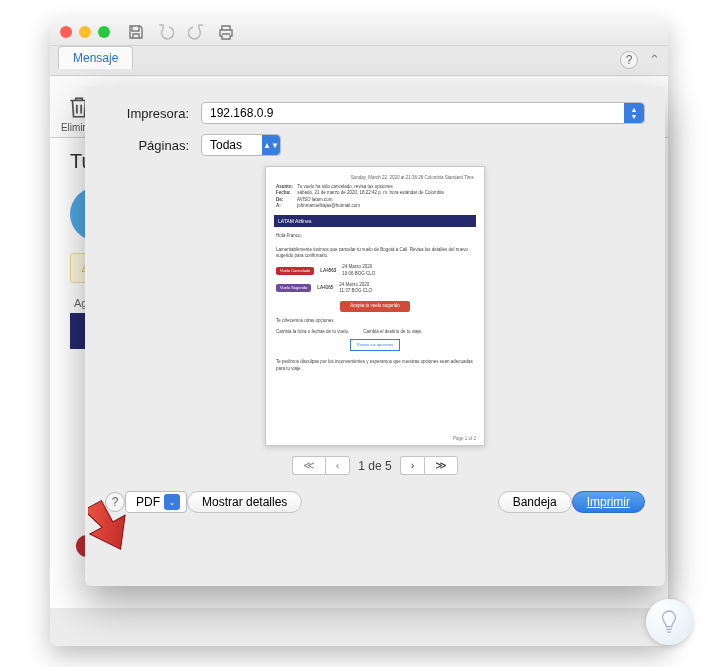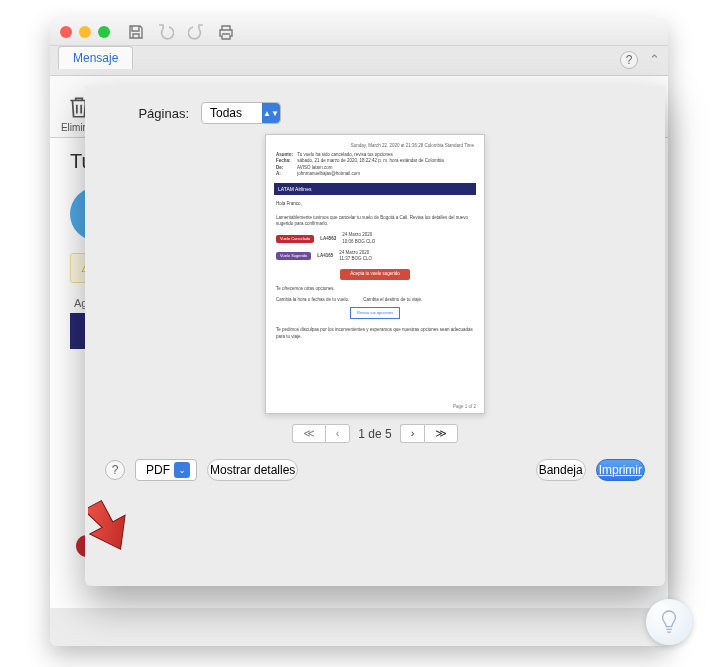--- a/index.html
+++ b/index.html
@@ -62,25 +62,25 @@
 .bgr{background:#c12a2f;} .bgp{background:#6c4a9e;}
 .pv-btn{ display:block; margin:6px auto; width:70px; text-align:center; color:#fff; padding:2px 0; font-size:4.5px; border-radius:2px;}
 .pv-obtn{ border:1px solid #3a7de0; color:#3a7de0; padding:2px 6px; font-size:4px; display:inline-block; margin-top:4px;}
 .pv-foot{ position:absolute; bottom:4px; right:8px; font-size:4.5px; color:#777;}
 
 .pager { display:flex; justify-content:center; align-items:center; gap:8px; font-size:12px; color:#444;}
 .pg-btn { border:1px solid #c4c4c4; background:#fff; border-radius:3px; padding:1px 10px; font-size:11px; color:#888; line-height:15px;}
 .pg-grp { display:flex;}
 .pg-grp .pg-btn:first-child{border-radius:3px 0 0 3px; border-right:none;} .pg-grp .pg-btn:last-child{border-radius:0 3px 3px 0;}
 
-.dlg-foot { display:flex; align-items:center; gap:10px; margin-top:16px;}
+.dlg-foot { display:flex; align-items:center; margin-top:16px;}
 .q-btn{ width:20px; height:20px; border:1px solid #bbb; border-radius:50%; background:#f6f6f6; display:flex; align-items:center; justify-content:center; font-size:12px; color:#666;}
 .pdf-sel { border:1px solid #bcbcbc; border-radius:4px; background:#fff; padding:2px 6px 2px 10px; font-size:12px; display:flex; align-items:center; gap:4px;}
 .pdf-sel .arr{ background:#3a7de0; color:#fff; width:16px; height:16px; border-radius:3px; display:flex; align-items:center; justify-content:center; font-size:8px;}
-.lbtn { border:1px solid #c4c4c4; background:linear-gradient(#fff,#f1f1f1); border-radius:11px; padding:3px 2px; font-size:12px;}
+.lbtn { border:1px solid #c4c4c4; background:linear-gradient(#fff,#f1f1f1); border-radius:11px; padding:3px 14px; font-size:12px;}
 .lbtn.primary{ background:linear-gradient(#5aa3f2,#2f7be0); color:#fff; border:1px solid #2f6fc9;text-decoration:underline;}
 .spacer{flex:1;}
 
 .red-arrow { position:absolute; left:88px; top:495px; width:46px; height:60px; pointer-events:none;}
 
 .hint-bubble { position:absolute; right:22px; bottom:22px; width:46px; height:46px; border-radius:50%; background:radial-gradient(circle at 35% 30%, #fff, #e0ecf5); box-shadow:0 2px 6px rgba(0,0,0,.2); display:flex; align-items:center; justify-content:center;}
 .hint-bubble svg{width:22px; height:28px; stroke:#9bb5cc; fill:none; stroke-width:1.4;}
 </style>
 </head>
 <body>
@@ -153,20 +153,27 @@
     <div class="stripe"></div>
     <div style="height:160px"></div>
     <div class="vc-row">
       <span class="badge-red">Vuelo Cancelado</span>
       <span class="date-cross">24 Marzo 2020</span>
     </div>
   </div>
 </div>
 
 <div class="print-dlg">
+  <div class="frow">
+    <div class="flabel">Impresora:</div>
+    <div class="sel">
+      <span>192.168.0.9</span>
+      <div class="stepper-r">▲<br>▼</div>
+    </div>
+  </div>
   <div class="frow">
     <div class="flabel">Páginas:</div>
     <div class="sel-sm">
       <span>Todas</span>
       <div class="stepper-r">▲▼</div>
     </div>
   </div>
 
   <div class="preview-wrap">
     <div class="preview-page">

